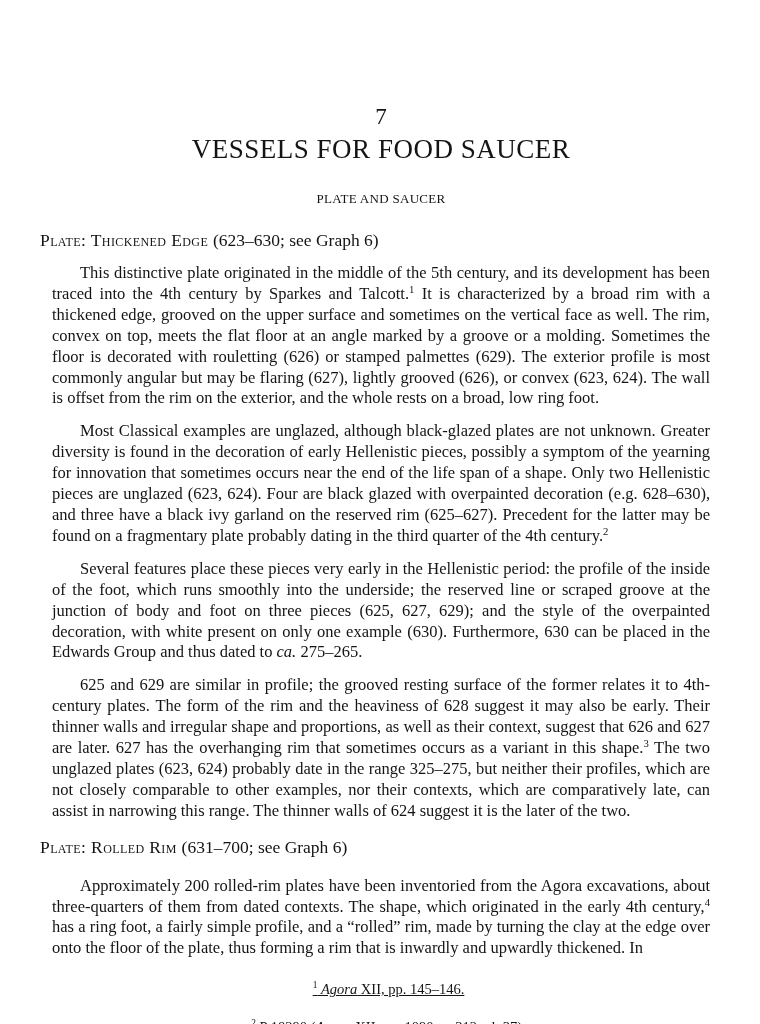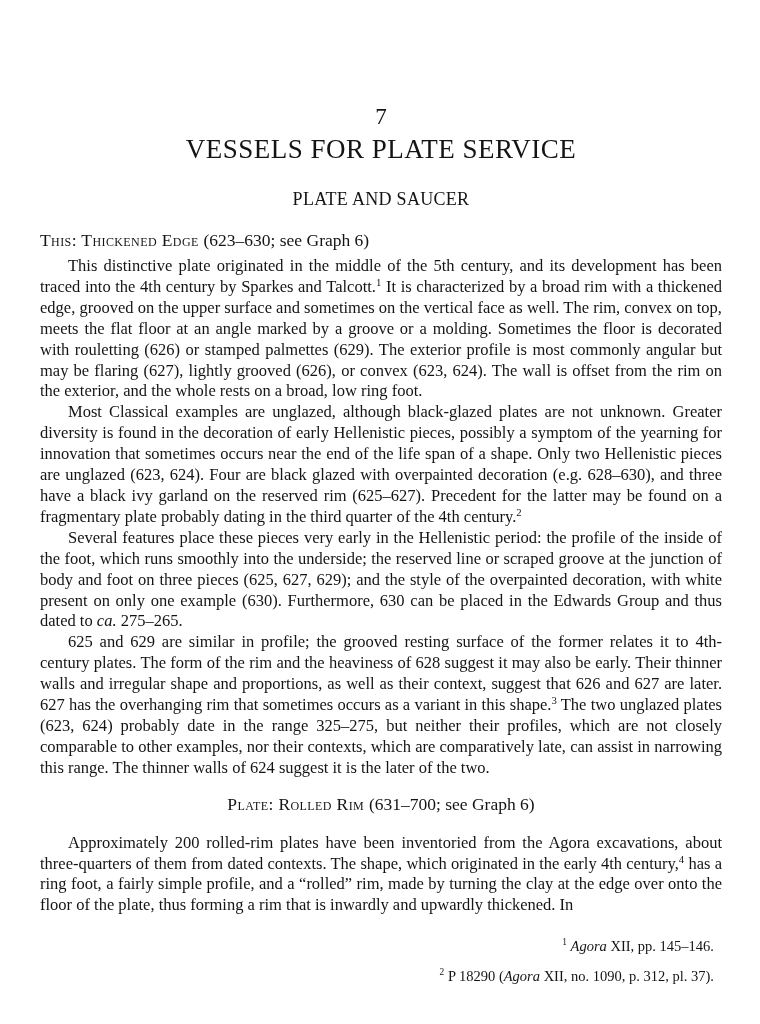--- a/index.html
+++ b/index.html
@@ -33,53 +33,53 @@
     margin: 4px 0 0 0;
     text-align: center;
     font-size: 27px;
     font-weight: normal;
     letter-spacing: 0.5px;
     line-height: 30px;
   }
   .doc-subtitle {
     margin: 25px 0 0 0;
     text-align: center;
-    font-size: 18px;
+    font-size: 13px;
     font-weight: normal;
     letter-spacing: 0.3px;
     line-height: 20px;
   }
   .section-heading {
     margin: 21px 0 5px 0;
     font-size: 17.5px;
     line-height: 21px;
     font-weight: normal;
     text-align: left;
   }
   .section-heading-2 {
     margin-top: 15px;
     margin-bottom: 18px;
-    text-align: center;
   }
   .body-para {
-    margin: 0;
+    margin: 12px;
     font-size: 16.5px;
     line-height: 20.9px;
     text-align: justify;
     text-indent: 28px;
   }
   .footnotes {
     margin-top: 20px;
     padding-left: 15px;
   }
   .footnote {
-    margin: 8px;
+    margin: 16px;
     font-size: 14.5px;
     line-height: 21.8px;
-    text-align: right;
+    text-align: center;
+    text-decoration: underline;
   }
   
   .b  { font-weight: normal; }
   .i  { font-style: italic; }
   .sup {
     font-size: 0.65em;
     vertical-align: super;
     line-height: 0;
   }
   .sc {
@@ -88,25 +88,25 @@
   }
 </style>
 </head>
 <body>
 
 <div class="page">
   <div class="content">
 
     <div class="chapter-number">7</div>
 
-    <h1 class="doc-title">VESSELS FOR PLATE SERVICE</h1>
+    <h1 class="doc-title">VESSELS FOR FOOD SAUCER</h1>
 
     <h2 class="doc-subtitle">PLATE AND SAUCER</h2>
 
-    <div class="section-heading"><span class="sc">This: Thickened Edge </span><span>(</span><span class="b">623–630</span><span>; see Graph 6)</span></div>
+    <div class="section-heading"><span class="sc">Plate: Thickened Edge </span><span>(</span><span class="b">623–630</span><span>; see Graph 6)</span></div>
 
     <p class="body-para"><span>This distinctive plate originated in the middle of the 5th century, and its development has been traced into the 4th century by Sparkes and Talcott.</span><span class="sup">1</span><span> It is characterized by a broad rim with a thickened edge, grooved on the upper surface and sometimes on the vertical face as well. The rim, convex on top, meets the flat floor at an angle marked by a groove or a molding. Sometimes the floor is decorated with rouletting (</span><span class="b">626</span><span>) or stamped palmettes (</span><span class="b">629</span><span>). The exterior profile is most commonly angular but may be flaring (</span><span class="b">627</span><span>), lightly grooved (</span><span class="b">626</span><span>), or convex (</span><span class="b">623, 624</span><span>). The wall is offset from the rim on the exterior, and the whole rests on a broad, low ring foot.</span></p>
     <p class="body-para"><span>Most Classical examples are unglazed, although black-glazed plates are not unknown. Greater diversity is found in the decoration of early Hellenistic pieces, possibly a symptom of the yearning for innovation that sometimes occurs near the end of the life span of a shape. Only two Hellenistic pieces are unglazed (</span><span class="b">623, 624</span><span>). Four are black glazed with overpainted decoration (e.g. </span><span class="b">628–630</span><span>), and three have a black ivy garland on the reserved rim (</span><span class="b">625–627</span><span>). Precedent for the latter may be found on a fragmentary plate probably dating in the third quarter of the 4th century.</span><span class="sup">2</span></p>
     <p class="body-para"><span>Several features place these pieces very early in the Hellenistic period: the profile of the inside of the foot, which runs smoothly into the underside; the reserved line or scraped groove at the junction of body and foot on three pieces (</span><span class="b">625, 627, 629</span><span>); and the style of the overpainted decoration, with white present on only one example (</span><span class="b">630</span><span>). Furthermore, </span><span class="b">630</span><span> can be placed in the Edwards Group and thus dated to </span><span class="i">ca.</span><span> 275–265.</span></p>
     <p class="body-para"><span class="b">625</span><span> and </span><span class="b">629</span><span> are similar in profile; the grooved resting surface of the former relates it to 4th-century plates. The form of the rim and the heaviness of </span><span class="b">628</span><span> suggest it may also be early. Their thinner walls and irregular shape and proportions, as well as their context, suggest that </span><span class="b">626</span><span> and </span><span class="b">627</span><span> are later. </span><span class="b">627</span><span> has the overhanging rim that sometimes occurs as a variant in this shape.</span><span class="sup">3</span><span> The two unglazed plates (</span><span class="b">623, 624</span><span>) probably date in the range 325–275, but neither their profiles, which are not closely comparable to other examples, nor their contexts, which are comparatively late, can assist in narrowing this range. The thinner walls of </span><span class="b">624</span><span> suggest it is the later of the two.</span></p>
 
     <div class="section-heading section-heading-2"><span class="sc">Plate: Rolled Rim </span><span>(</span><span class="b">631–700</span><span>; see Graph 6)</span></div>
 
     <p class="body-para"><span>Approximately 200 rolled-rim plates have been inventoried from the Agora excavations, about three-quarters of them from dated contexts. The shape, which originated in the early 4th century,</span><span class="sup">4</span><span> has a ring foot, a fairly simple profile, and a “rolled” rim, made by turning the clay at the edge over onto the floor of the plate, thus forming a rim that is inwardly and upwardly thickened. In</span></p>
 

